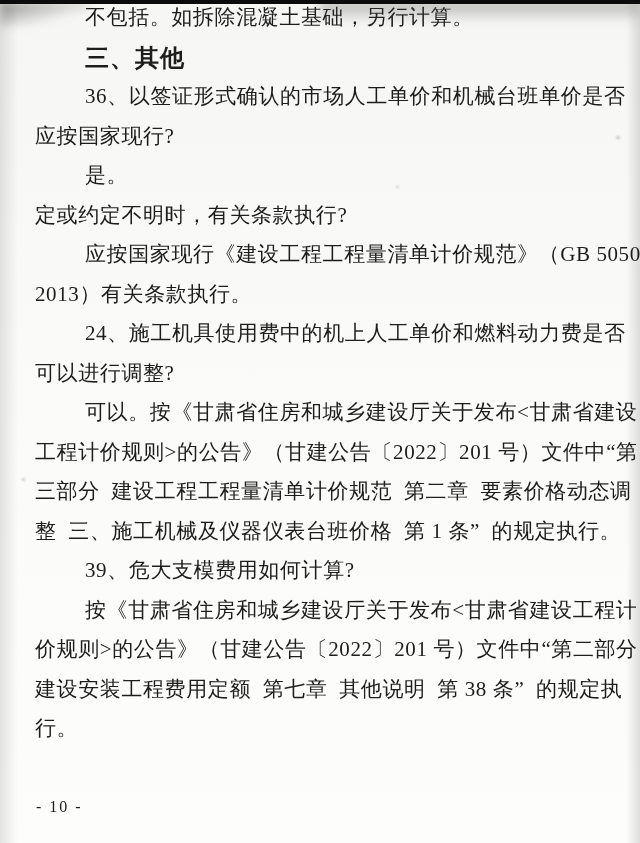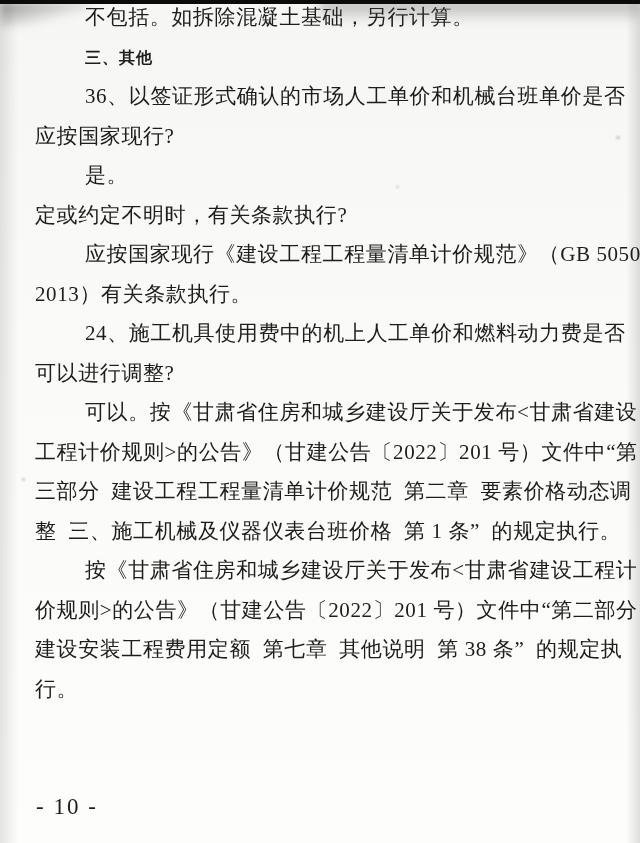--- a/index.html
+++ b/index.html
@@ -75,30 +75,30 @@
     line-height: 39.5px;
     white-space: pre;
     font-size: 21px;
     letter-spacing: 0.6px;
   }
   .line.indent { padding-left: 85px; }
   .line.flush  { padding-left: 35px; }
   .line.heading {
     font-family: "Liberation Sans", "DejaVu Sans", sans-serif;
     font-weight: bold;
-    font-size: 16px;
+    font-size: 24px;
     letter-spacing: 1px;
   }
   .page-number {
     position: absolute;
     left: 36px;
     top: 793px;
     height: 28px;
     line-height: 28px;
-    font-size: 23px;
+    font-size: 16px;
     letter-spacing: 2px;
     white-space: pre;
     z-index: 1;
   }
 </style>
 </head>
 <body>
 
 <div class="page">
   <div class="scan-top-bar"></div>
@@ -118,20 +118,21 @@
       <div class="line indent">是。</div>
       <div class="line flush">定或约定不明时，有关条款执行?</div>
       <div class="line indent">应按国家现行《建设工程工程量清单计价规范》（GB 50500-</div>
       <div class="line flush">2013）有关条款执行。</div>
       <div class="line indent">24、施工机具使用费中的机上人工单价和燃料动力费是否</div>
       <div class="line flush">可以进行调整?</div>
       <div class="line indent">可以。按《甘肃省住房和城乡建设厅关于发布&lt;甘肃省建设</div>
       <div class="line flush">工程计价规则&gt;的公告》（甘建公告〔2022〕201 号）文件中“第</div>
       <div class="line flush">三部分  建设工程工程量清单计价规范  第二章  要素价格动态调</div>
       <div class="line flush">整  三、施工机械及仪器仪表台班价格  第 1 条”  的规定执行。</div>
+      <div class="line indent">39、危大支模费用如何计算?</div>
       <div class="line indent">按《甘肃省住房和城乡建设厅关于发布&lt;甘肃省建设工程计</div>
       <div class="line flush">价规则&gt;的公告》（甘建公告〔2022〕201 号）文件中“第二部分</div>
       <div class="line flush">建设安装工程费用定额  第七章  其他说明  第 38 条”  的规定执</div>
       <div class="line flush">行。</div>
     </div>
 
   <div class="page-number">- 10 -</div>
 </div>
 
 </body></html>

